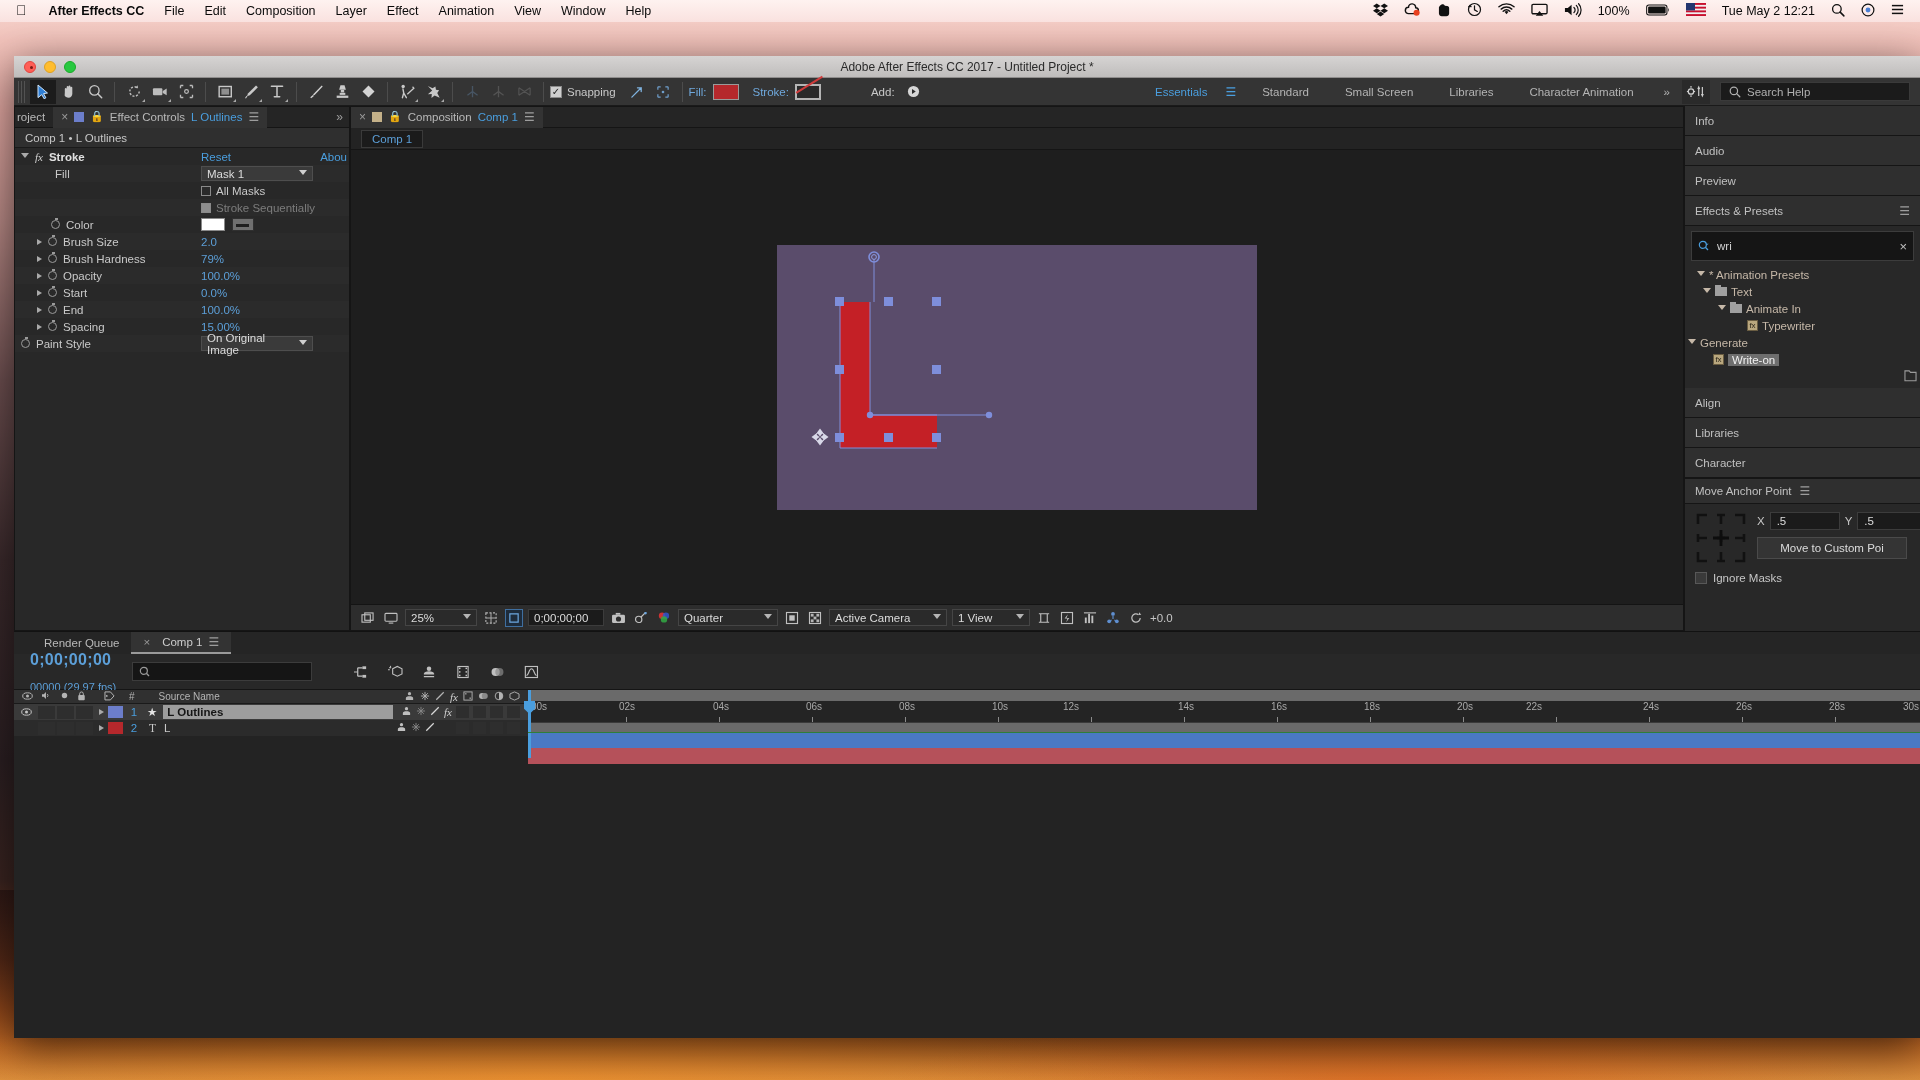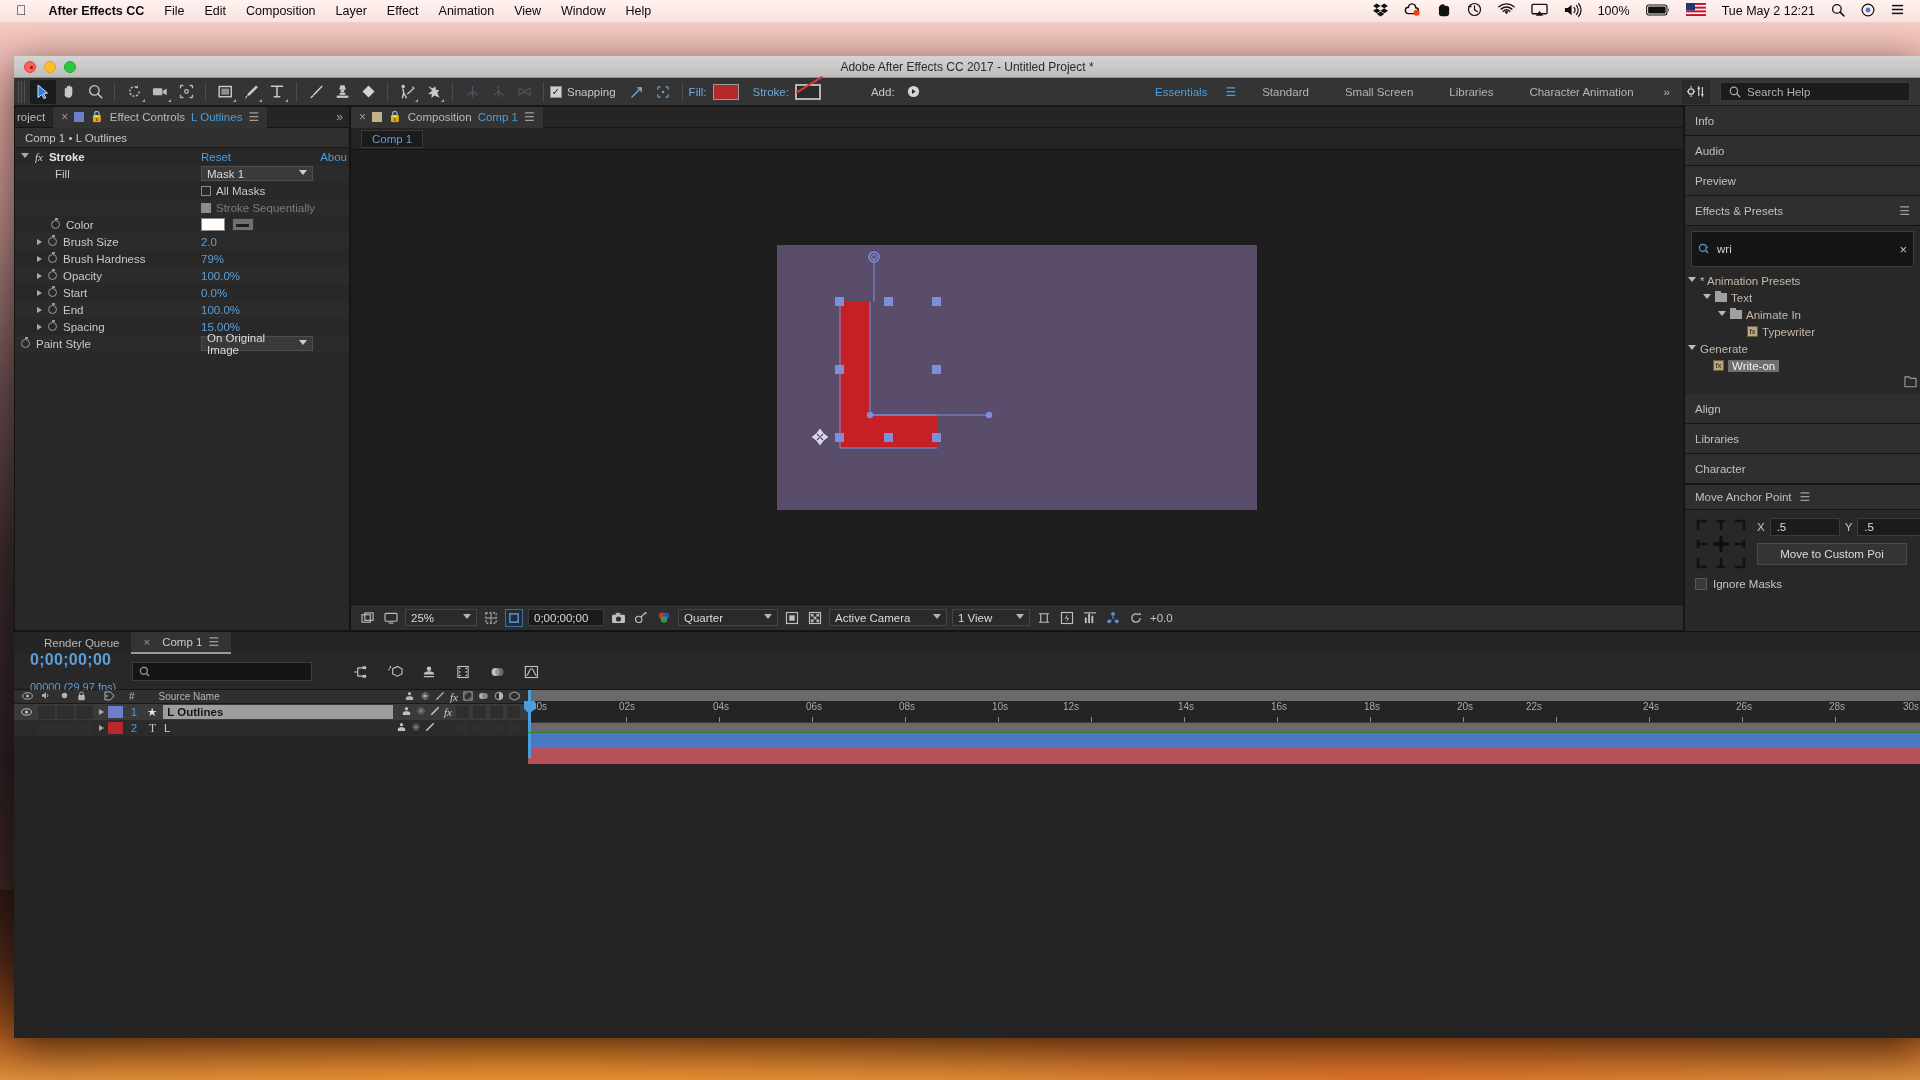--- a/index.html
+++ b/index.html
@@ -144,21 +144,21 @@
      display:flex; align-items:center; gap:5px; font-size:11.5px; color:#c6c6c6; padding-left:8px;}
   .cb-field { background:#1b1b1b;border:1px solid #3c3c3c;height:17px;display:flex;align-items:center;padding:0 5px;color:#dcdcdc;}
   .cb-select { background:#2a2a2a;border:1px solid #454545;height:17px;display:flex;align-items:center;gap:8px;padding:0 5px;color:#dcdcdc;}
   .cb-btn { width:18px;height:18px;display:flex;align-items:center;justify-content:center;color:#c0c0c0;}
 
   
   .right-dock { width: 236px; background:#282828; border-left:1px solid #151515; display:flex; flex-direction:column;}
   .rd-head { height:30px; background:#2f2f2f; border-bottom:1px solid #151515;
      display:flex;align-items:center;justify-content:space-between; padding:0 10px;
      font-size:11.5px; color:#c0c0c0;}
-  .rd-search { height:36px; margin:5px 6px; background:#151515; border:1px solid #3c3c3c;
+  .rd-search { height:30px; margin:5px 6px; background:#151515; border:1px solid #3c3c3c;
      display:flex; align-items:center; gap:6px; padding:0 6px; color:#d2d2d2; font-size:11.5px;}
   .fx-row { height:17px; display:flex; align-items:center; font-size:11.5px; color:#c6b8a8; gap:4px; }
   .fx-row.sel .fx-label { background:#6e6e6e; color:#f0f0f0; padding:0 4px; }
   .folder { width:12px;height:9px;background:#a0a0a0;position:relative;}
   .folder:after{content:"";position:absolute;left:0;top:-2px;width:6px;height:2px;background:#a0a0a0;}
   .preset-ic { width:11px;height:11px;background:#b9a77e;border:1px solid #6a5d42;
      display:inline-flex;align-items:center;justify-content:center;font-size:8px;color:#2a2418;}
   .map-head { height:26px; background:#2f2f2f; border-top:1px solid #151515; border-bottom:1px solid #151515;
      display:flex; align-items:center; gap:8px; padding:0 10px; font-size:11.5px; color:#c0c0c0;}
   .map-body { padding:8px 10px; display:flex; gap:10px; }
@@ -818,21 +818,21 @@
           <svg width="13" height="12" viewBox="0 0 14 13">
               <circle cx="5.2" cy="5.2" r="3.8" fill="none" stroke="#4a9ede" stroke-width="1.3"></circle>
               <path d="M8.2 8.2l2.6 2.6" stroke="#4a9ede" stroke-width="1.4"></path>
               <path d="M11 4.6l1.8 1.4 1.8-1.4" fill="#4a9ede" transform="translate(-3,-0.5)"></path>
             </svg>
           <span style="flex:1">wri</span>
           <span style="color:#c0c0c0;font-size:13px">×</span>
         </div>
 
         <div>
-          <div class="fx-row" style="padding-left:3px">
+          <div class="fx-row" style="padding-left:12px">
             <span class="tri down" style="border-top-color:#c6b8a8"></span>
             <span>* Animation Presets</span>
           </div>
           <div class="fx-row" style="padding-left:18px">
             <span class="tri down" style="border-top-color:#c6b8a8"></span>
             <span class="folder"></span>
             <span>Text</span>
           </div>
           <div class="fx-row" style="padding-left:33px">
             <span class="tri down" style="border-top-color:#c6b8a8"></span>

